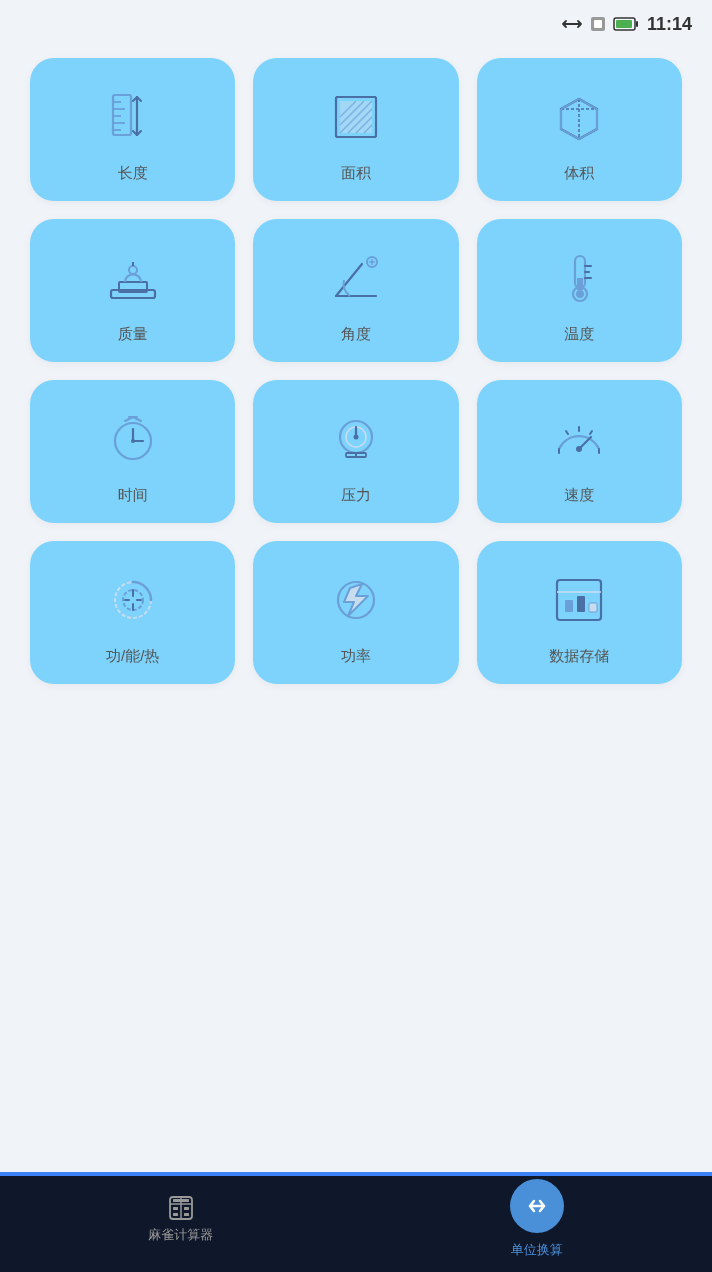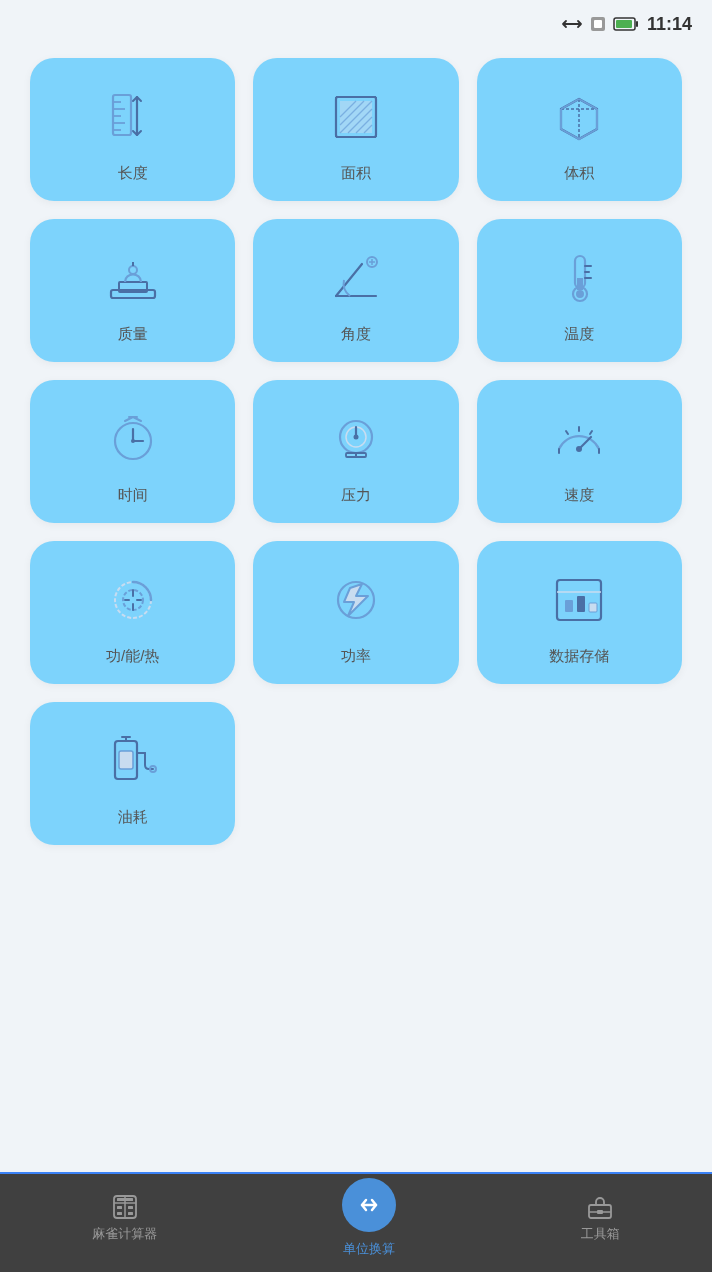--- a/index.html
+++ b/index.html
@@ -79,25 +79,25 @@
       font-weight: 400;
     }
 
     
     .bottom-nav {
       position: absolute;
       bottom: 0;
       left: 0;
       right: 0;
       height: 100px;
-      background: #404040;
+      background: #0f172a;
       display: flex;
       align-items: center;
       justify-content: space-around;
-      border-top: 2px solid #3b82f6;
+      border-top: 4px solid #3b82f6;
       padding-bottom: 10px;
     }
     .nav-item {
       display: flex;
       flex-direction: column;
       align-items: center;
       gap: 4px;
       cursor: pointer;
       padding: 8px 20px;
     }
@@ -313,34 +313,20 @@
         <div class="card-icon">
           <svg viewBox="0 0 60 60" fill="none" xmlns="http://www.w3.org/2000/svg">
     <rect x="8" y="10" width="44" height="40" rx="3" stroke="#4a6fa5" stroke-width="2.2" fill="none"></rect>
     <line x1="8" y1="22" x2="52" y2="22" stroke="#c8dcf0" stroke-width="1.5"></line>
     <rect x="16" y="30" width="8" height="12" rx="1" fill="#6a9fd8"></rect>
     <rect x="28" y="26" width="8" height="16" rx="1" fill="#4a6fa5"></rect>
     <rect x="40" y="33" width="8" height="9" rx="1" fill="#c8dcf0" stroke="#6a9fd8" stroke-width="1"></rect>
   </svg>
         </div>
         <span class="card-label">数据存储</span>
-      </div>
-      <div class="card">
-        <div class="card-icon">
-          <svg viewBox="0 0 60 60" fill="none" xmlns="http://www.w3.org/2000/svg">
-    <rect x="12" y="10" width="22" height="38" rx="3" stroke="#4a6fa5" stroke-width="2.2" fill="none"></rect>
-    <rect x="16" y="20" width="14" height="18" rx="2" fill="#c8dcf0" stroke="#6a9fd8" stroke-width="1.5"></rect>
-    <line x1="34" y1="22" x2="42" y2="22" stroke="#4a6fa5" stroke-width="2" stroke-linecap="round"></line>
-    <path d="M42 22 L42 34 Q42 38 46 38 L50 38" stroke="#4a6fa5" stroke-width="2" fill="none" stroke-linecap="round"></path>
-    <circle cx="50" cy="38" r="3" stroke="#6a9fd8" stroke-width="2" fill="none"></circle>
-    <line x1="23" y1="10" x2="23" y2="6" stroke="#4a6fa5" stroke-width="2" stroke-linecap="round"></line>
-    <line x1="19" y1="6" x2="27" y2="6" stroke="#4a6fa5" stroke-width="2" stroke-linecap="round"></line>
-  </svg>
-        </div>
-        <span class="card-label">油耗</span>
       </div>
     </div>
 </div>
 
 <div class="bottom-nav">
   <div class="nav-item">
     <div class="nav-icon">
       <svg width="28" height="28" viewBox="0 0 28 28" fill="none">
         <rect x="3" y="3" width="22" height="22" rx="3" stroke="#999" stroke-width="1.8"></rect>
         <line x1="3" y1="10" x2="25" y2="10" stroke="#999" stroke-width="1.5"></line>
@@ -359,25 +345,14 @@
     <div class="nav-circle">
       <svg width="30" height="30" viewBox="0 0 30 30" fill="none">
         <path d="M8 15 L22 15" stroke="white" stroke-width="2.5" stroke-linecap="round"></path>
         <path d="M12 10 L8 15 L12 20" stroke="white" stroke-width="2.5" stroke-linecap="round" stroke-linejoin="round"></path>
         <path d="M18 10 L22 15 L18 20" stroke="white" stroke-width="2.5" stroke-linecap="round" stroke-linejoin="round"></path>
       </svg>
     </div>
     <span class="nav-item-label">单位换算</span>
   </div>
 
-  <div class="nav-item">
-    <div class="nav-icon">
-      <svg width="28" height="28" viewBox="0 0 28 28" fill="none">
-        <rect x="3" y="12" width="22" height="13" rx="2" stroke="#999" stroke-width="1.8"></rect>
-        <path d="M10 12V9a4 4 0 018 0v3" stroke="#999" stroke-width="1.8" stroke-linecap="round"></path>
-        <line x1="3" y1="19" x2="25" y2="19" stroke="#999" stroke-width="1.5"></line>
-        <rect x="11" y="17" width="6" height="4" rx="1" fill="#999"></rect>
-      </svg>
-    </div>
-    <span class="nav-item-label">工具箱</span>
-  </div>
 
 </div>
 
 </body></html>

